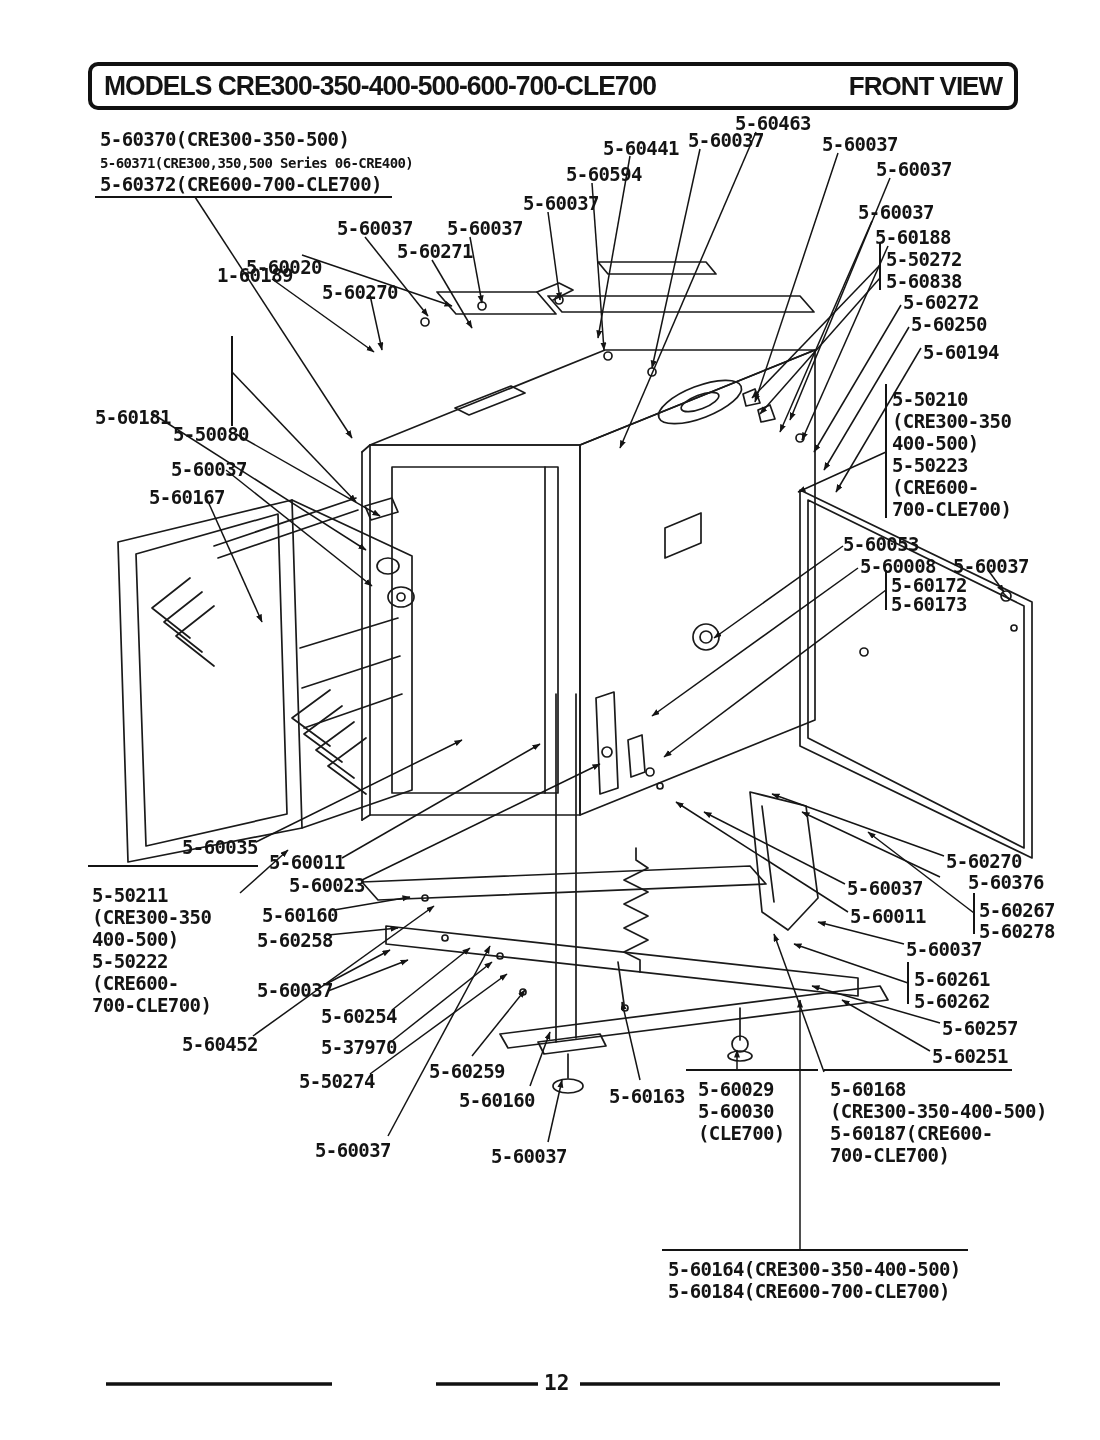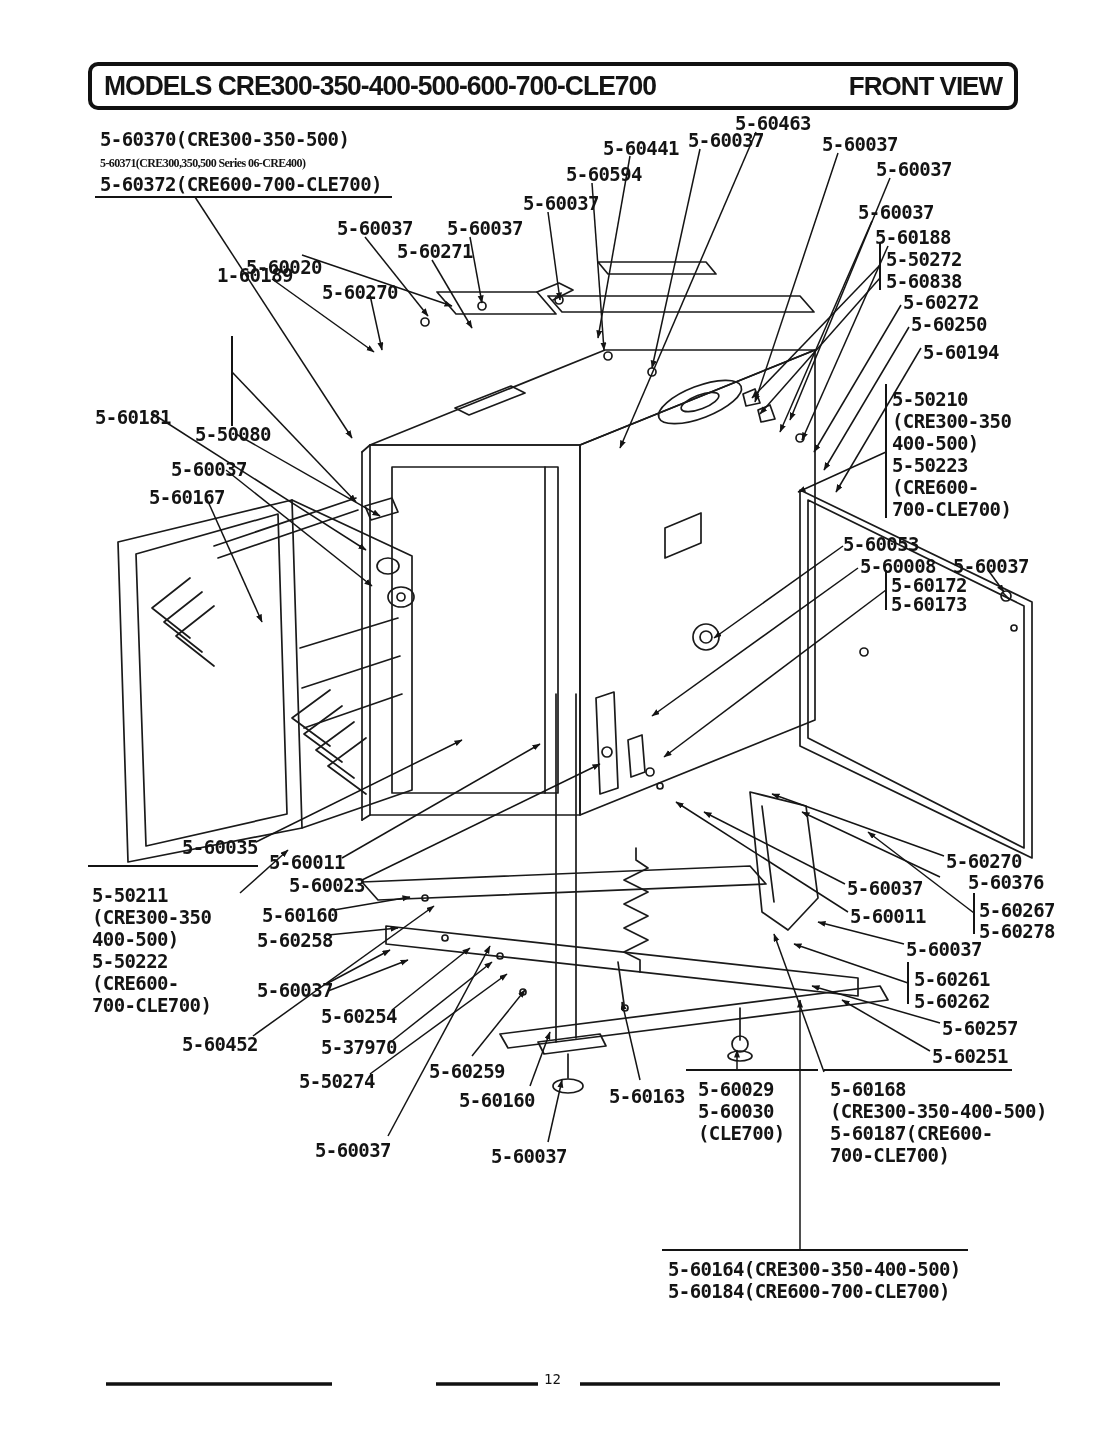--- a/index.html
+++ b/index.html
@@ -5,22 +5,22 @@
   html,body{margin:0;padding:0;background:#e8e8e8;}
   .page{position:relative;width:1100px;height:1440px;background:#ffffff;overflow:hidden;
         font-family:"DejaVu Sans Mono",monospace;color:#141414;}
   .hdr{position:absolute;left:88px;top:62px;width:898px;height:40px;border:4px solid #111;
        border-radius:10px;display:flex;align-items:center;justify-content:space-between;
        padding:0 12px;font-family:"Liberation Sans",sans-serif;font-weight:bold;background:#fff;}
   .hdr .models{font-size:27px;letter-spacing:-1px;transform:scaleX(.98);transform-origin:left;}
   .hdr .view{font-size:26px;letter-spacing:-1px;}
   .lbl{position:absolute;font-weight:700;font-size:19px;line-height:22px;letter-spacing:-0.6px;
        white-space:pre-line;color:#141414;}
-  .lbl.sm{font-size:12px;line-height:22px;font-family:Liberation Serif, serif;}
-  .pgnum{position:absolute;left:544px;top:1371px;font-weight:400;font-size:14px;}
+  .lbl.sm{font-size:14px;line-height:22px;}
+  .pgnum{position:absolute;left:544px;top:1371px;font-weight:700;font-size:21px;}
   svg.art{position:absolute;left:0;top:0;}
   .dwg{stroke:#1a1a1a;stroke-width:1.7;fill:none;stroke-linejoin:round;stroke-linecap:round;}
   .ld{stroke:#141414;stroke-width:1.5;fill:none;}
   .rule{stroke:#141414;stroke-width:2;fill:none;}
   .thick{stroke:#111;stroke-width:3.5;}
 </style>
 </head>
 <body>
 
 <div class="page">
@@ -222,21 +222,21 @@
   <div class="lbl" style="left:246px;top:256px">5-60020</div>
   <div class="lbl" style="left:397px;top:240px">5-60271</div>
   <div class="lbl" style="left:886px;top:248px">5-50272</div>
   <div class="lbl" style="left:886px;top:270px">5-60838</div>
   <div class="lbl" style="left:217px;top:264px">1-60189</div>
   <div class="lbl" style="left:322px;top:281px">5-60270</div>
   <div class="lbl" style="left:903px;top:291px">5-60272</div>
   <div class="lbl" style="left:911px;top:313px">5-60250</div>
   <div class="lbl" style="left:923px;top:341px">5-60194</div>
   <div class="lbl" style="left:95px;top:406px">5-60181</div>
-  <div class="lbl" style="left:195px;top:423px">5-50080</div>
+  <div class="lbl" style="left:173px;top:423px">5-50080</div>
   <div class="lbl" style="left:171px;top:458px">5-60037</div>
   <div class="lbl" style="left:149px;top:486px">5-60167</div>
   <div class="lbl" style="left:892px;top:388px">5-50210
 (CRE300-350
 400-500)
 5-50223
 (CRE600-
 700-CLE700)</div>
   <div class="lbl" style="left:843px;top:533px">5-60053</div>
   <div class="lbl" style="left:860px;top:555px">5-60008</div>

